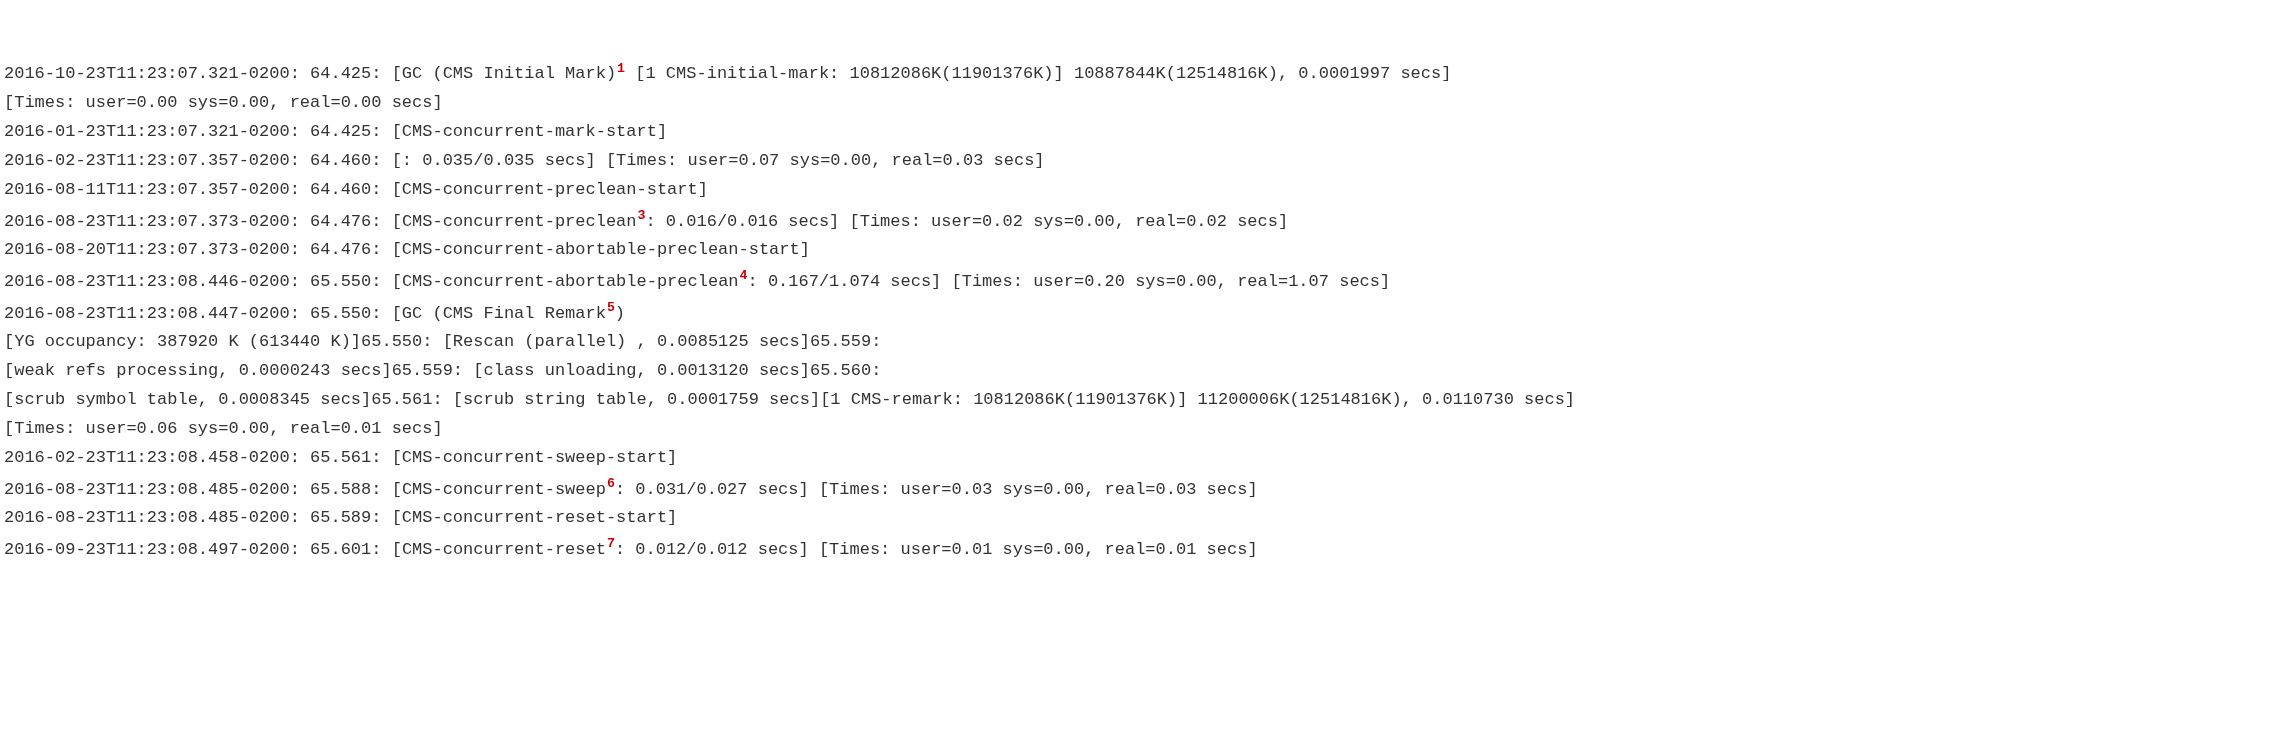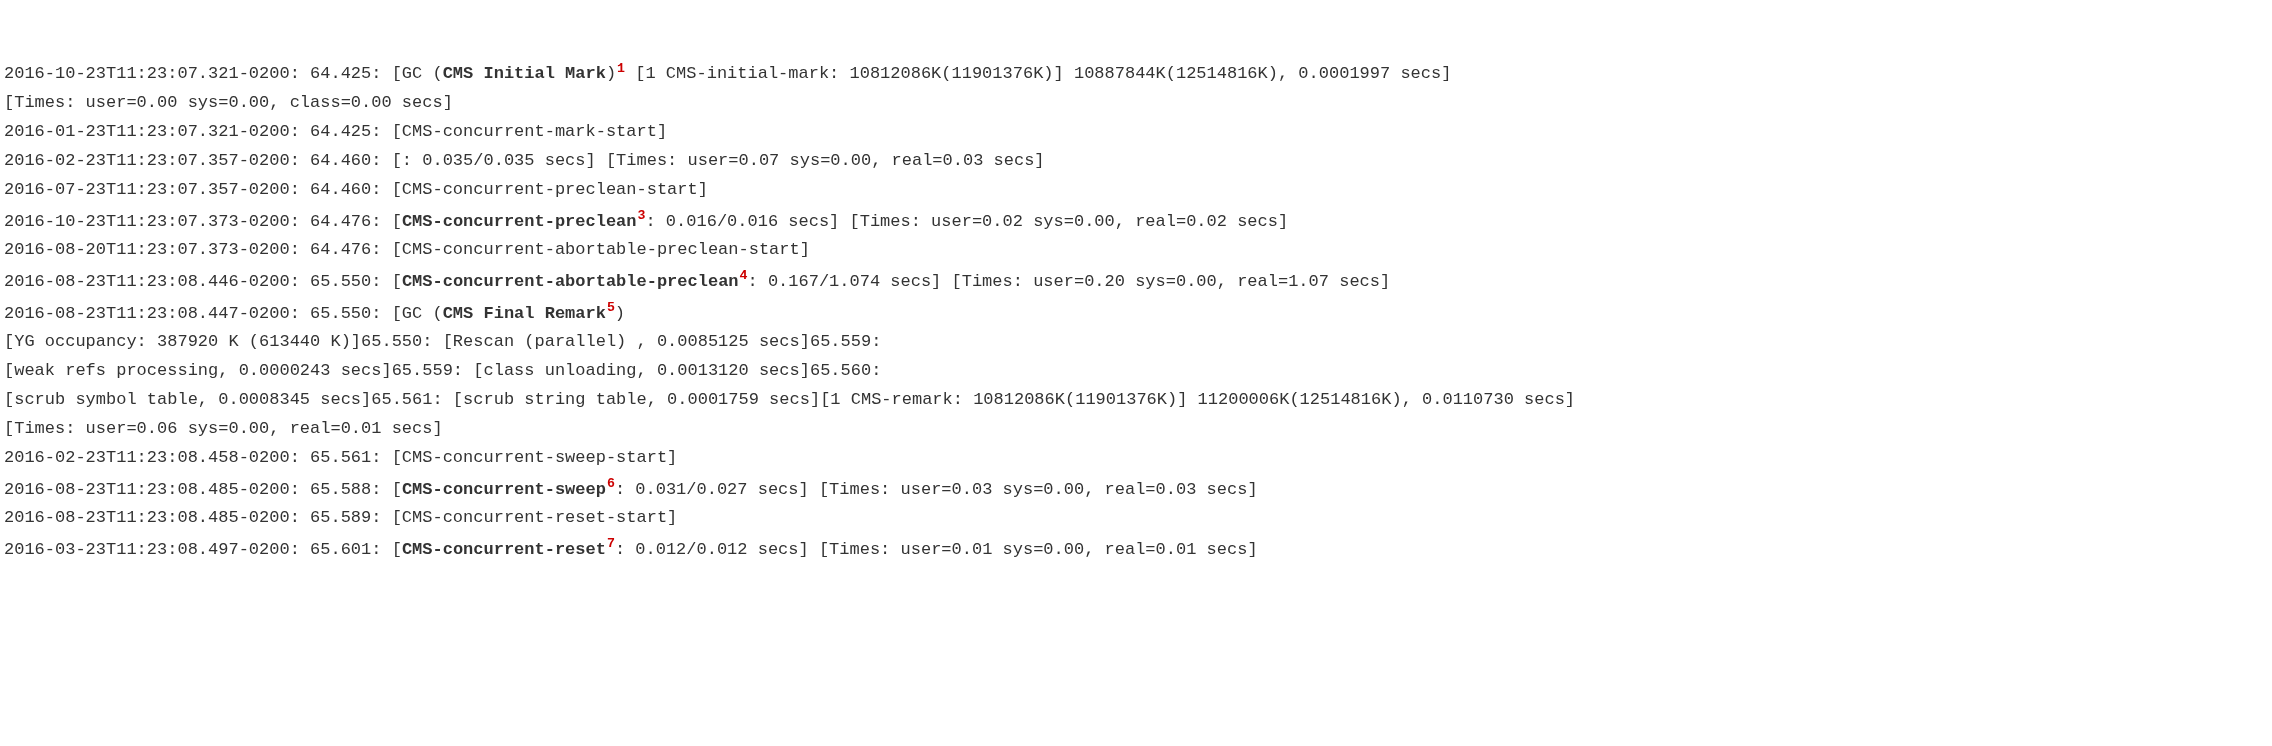--- a/index.html
+++ b/index.html
@@ -7,48 +7,48 @@
       font-size: 17px;
       line-height: 1.7;
       color: #333;
       white-space: pre-wrap;
       word-break: break-all;
       margin: 0;
       padding: 0 4px;
       background: #fff;
     }
     .log { display: block; }
-    .b { font-weight: 700; }
+    .b { font-weight: 400; }
     sup.fn {
       color: #cc0000;
       font-weight: 700;
       font-size: 0.78em;
       vertical-align: super;
       padding-left: 1px;
     }
     span[data-bind] { white-space: pre-wrap; }
   </style>
 </head>
 <body>
 <div class="log">
 <span><span data-bind="lines.0.segs.0">2016-10-23T11:23:07.321-0200: 64.425: [GC (</span><span class="b" data-bind="lines.0.segs.1">CMS Initial Mark</span><span data-bind="lines.0.segs.2">)</span><sup class="fn" data-bind="lines.0.segs.3">1</sup><span data-bind="lines.0.segs.4"> [1 CMS-initial-mark: 10812086K(11901376K)] 10887844K(12514816K), 0.0001997 secs]</span></span>
-<span><span data-bind="lines.1.segs.0">[Times: user=0.00 sys=0.00, class=0.00 secs]</span></span>
+<span><span data-bind="lines.1.segs.0">[Times: user=0.00 sys=0.00, real=0.00 secs]</span></span>
 <span><span data-bind="lines.2.segs.0">2016-01-23T11:23:07.321-0200: 64.425: [CMS-concurrent-mark-start]</span></span>
 <span><span data-bind="lines.3.segs.0">2016-02-23T11:23:07.357-0200: 64.460: [: 0.035/0.035 secs] [Times: user=0.07 sys=0.00, real=0.03 secs]</span></span>
-<span><span data-bind="lines.4.segs.0">2016-07-23T11:23:07.357-0200: 64.460: [CMS-concurrent-preclean-start]</span></span>
-<span><span data-bind="lines.5.segs.0">2016-10-23T11:23:07.373-0200: 64.476: [</span><span class="b" data-bind="lines.5.segs.1">CMS-concurrent-preclean</span><sup class="fn" data-bind="lines.5.segs.2">3</sup><span data-bind="lines.5.segs.3">: 0.016/0.016 secs] [Times: user=0.02 sys=0.00, real=0.02 secs]</span></span>
+<span><span data-bind="lines.4.segs.0">2016-08-11T11:23:07.357-0200: 64.460: [CMS-concurrent-preclean-start]</span></span>
+<span><span data-bind="lines.5.segs.0">2016-08-23T11:23:07.373-0200: 64.476: [</span><span class="b" data-bind="lines.5.segs.1">CMS-concurrent-preclean</span><sup class="fn" data-bind="lines.5.segs.2">3</sup><span data-bind="lines.5.segs.3">: 0.016/0.016 secs] [Times: user=0.02 sys=0.00, real=0.02 secs]</span></span>
 <span><span data-bind="lines.6.segs.0">2016-08-20T11:23:07.373-0200: 64.476: [CMS-concurrent-abortable-preclean-start]</span></span>
 <span><span data-bind="lines.7.segs.0">2016-08-23T11:23:08.446-0200: 65.550: [</span><span class="b" data-bind="lines.7.segs.1">CMS-concurrent-abortable-preclean</span><sup class="fn" data-bind="lines.7.segs.2">4</sup><span data-bind="lines.7.segs.3">: 0.167/1.074 secs] [Times: user=0.20 sys=0.00, real=1.07 secs]</span></span>
 <span><span data-bind="lines.8.segs.0">2016-08-23T11:23:08.447-0200: 65.550: [GC (</span><span class="b" data-bind="lines.8.segs.1">CMS Final Remark</span><sup class="fn" data-bind="lines.8.segs.2">5</sup><span data-bind="lines.8.segs.3">)</span></span>
 <span><span data-bind="lines.9.segs.0">[YG occupancy: 387920 K (613440 K)]65.550: [Rescan (parallel) , 0.0085125 secs]65.559:</span></span>
 <span><span data-bind="lines.10.segs.0">[weak refs processing, 0.0000243 secs]65.559: [class unloading, 0.0013120 secs]65.560:</span></span>
 <span><span data-bind="lines.11.segs.0">[scrub symbol table, 0.0008345 secs]65.561: [scrub string table, 0.0001759 secs][1 CMS-remark: 10812086K(11901376K)] 11200006K(12514816K), 0.0110730 secs]</span></span>
 <span><span data-bind="lines.12.segs.0">[Times: user=0.06 sys=0.00, real=0.01 secs]</span></span>
 <span><span data-bind="lines.13.segs.0">2016-02-23T11:23:08.458-0200: 65.561: [CMS-concurrent-sweep-start]</span></span>
 <span><span data-bind="lines.14.segs.0">2016-08-23T11:23:08.485-0200: 65.588: [</span><span class="b" data-bind="lines.14.segs.1">CMS-concurrent-sweep</span><sup class="fn" data-bind="lines.14.segs.2">6</sup><span data-bind="lines.14.segs.3">: 0.031/0.027 secs] [Times: user=0.03 sys=0.00, real=0.03 secs]</span></span>
 <span><span data-bind="lines.15.segs.0">2016-08-23T11:23:08.485-0200: 65.589: [CMS-concurrent-reset-start]</span></span>
-<span><span data-bind="lines.16.segs.0">2016-03-23T11:23:08.497-0200: 65.601: [</span><span class="b" data-bind="lines.16.segs.1">CMS-concurrent-reset</span><sup class="fn" data-bind="lines.16.segs.2">7</sup><span data-bind="lines.16.segs.3">: 0.012/0.012 secs] [Times: user=0.01 sys=0.00, real=0.01 secs]</span></span>
+<span><span data-bind="lines.16.segs.0">2016-09-23T11:23:08.497-0200: 65.601: [</span><span class="b" data-bind="lines.16.segs.1">CMS-concurrent-reset</span><sup class="fn" data-bind="lines.16.segs.2">7</sup><span data-bind="lines.16.segs.3">: 0.012/0.012 secs] [Times: user=0.01 sys=0.00, real=0.01 secs]</span></span>
 </div>
 
 
 
 
 
 
 </body></html>

